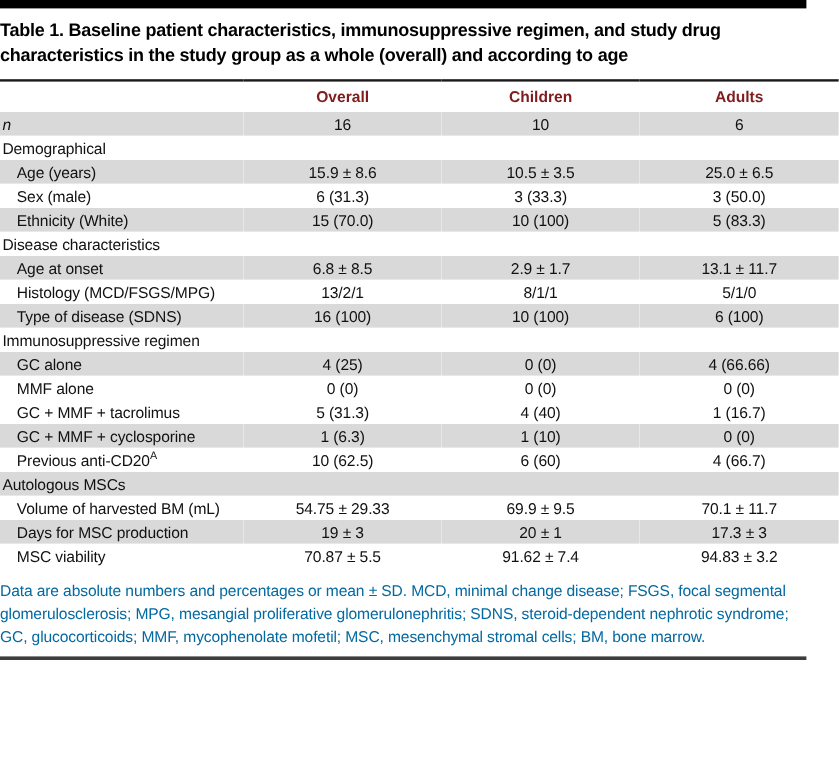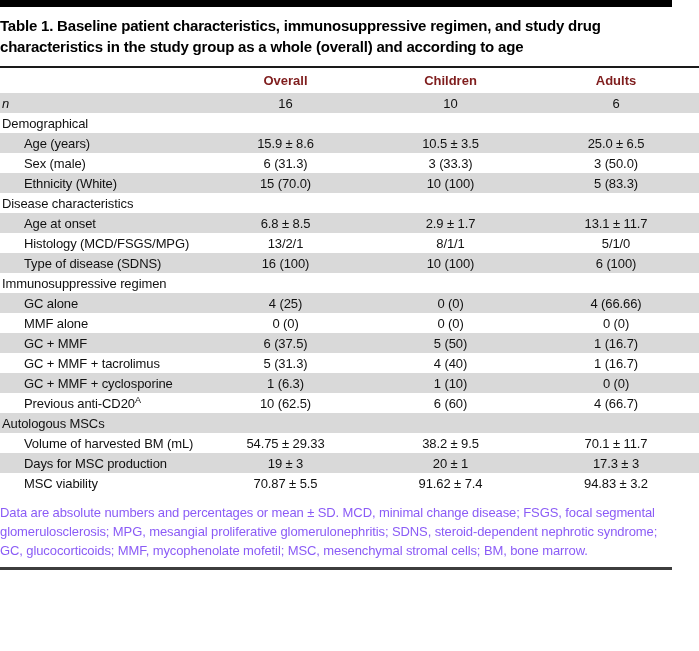--- a/index.html
+++ b/index.html
@@ -56,32 +56,32 @@
     text-align: center;
     vertical-align: middle;
     letter-spacing: -0.1px;
     white-space: nowrap;
     overflow: hidden;
   }
   tbody td.label {
     text-align: left;
     padding-left: 2px;
   }
-  tbody td.label.indent { padding-left: 24px; }
+  tbody td.label.indent { padding-left: 14px; }
   tbody tr.shaded { background: #d9d9d9; }
   .italic { font-style: italic; }
   sup.marker {
     font-size: 9px;
     line-height: 0;
   }
   .footnotes {
     margin-top: 10px;
     font-size: 13px;
     line-height: 19px;
-    color: #8b5cf6;
+    color: #0369a1;
     letter-spacing: -0.1px;
   }
   .footnotes p { margin: 0; }
   .bottom-rule {
     height: 3px;
     background: #3d3d3d;
     margin-top: 7px;
   }
 </style>
 </head>
@@ -163,26 +163,20 @@
           <td>4 (25)</td>
           <td>0 (0)</td>
           <td>4 (66.66)</td>
         </tr>
         <tr>
           <td class="label indent"><span>MMF alone</span></td>
           <td>0 (0)</td>
           <td>0 (0)</td>
           <td>0 (0)</td>
         </tr>
-        <tr class="shaded">
-          <td class="label indent"><span>GC + MMF</span></td>
-          <td>6 (37.5)</td>
-          <td>5 (50)</td>
-          <td>1 (16.7)</td>
-        </tr>
         <tr>
           <td class="label indent"><span>GC + MMF + tacrolimus</span></td>
           <td>5 (31.3)</td>
           <td>4 (40)</td>
           <td>1 (16.7)</td>
         </tr>
         <tr class="shaded">
           <td class="label indent"><span>GC + MMF + cyclosporine</span></td>
           <td>1 (6.3)</td>
           <td>1 (10)</td>
@@ -193,21 +187,21 @@
           <td>10 (62.5)</td>
           <td>6 (60)</td>
           <td>4 (66.7)</td>
         </tr>
         <tr class="shaded">
           <td class="label" colspan="4"><span>Autologous MSCs</span></td>
         </tr>
         <tr>
           <td class="label indent"><span>Volume of harvested BM (mL)</span></td>
           <td>54.75 ± 29.33</td>
-          <td>38.2 ± 9.5</td>
+          <td>69.9 ± 9.5</td>
           <td>70.1 ± 11.7</td>
         </tr>
         <tr class="shaded">
           <td class="label indent"><span>Days for MSC production</span></td>
           <td>19 ± 3</td>
           <td>20 ± 1</td>
           <td>17.3 ± 3</td>
         </tr>
         <tr>
           <td class="label indent"><span>MSC viability</span></td>

